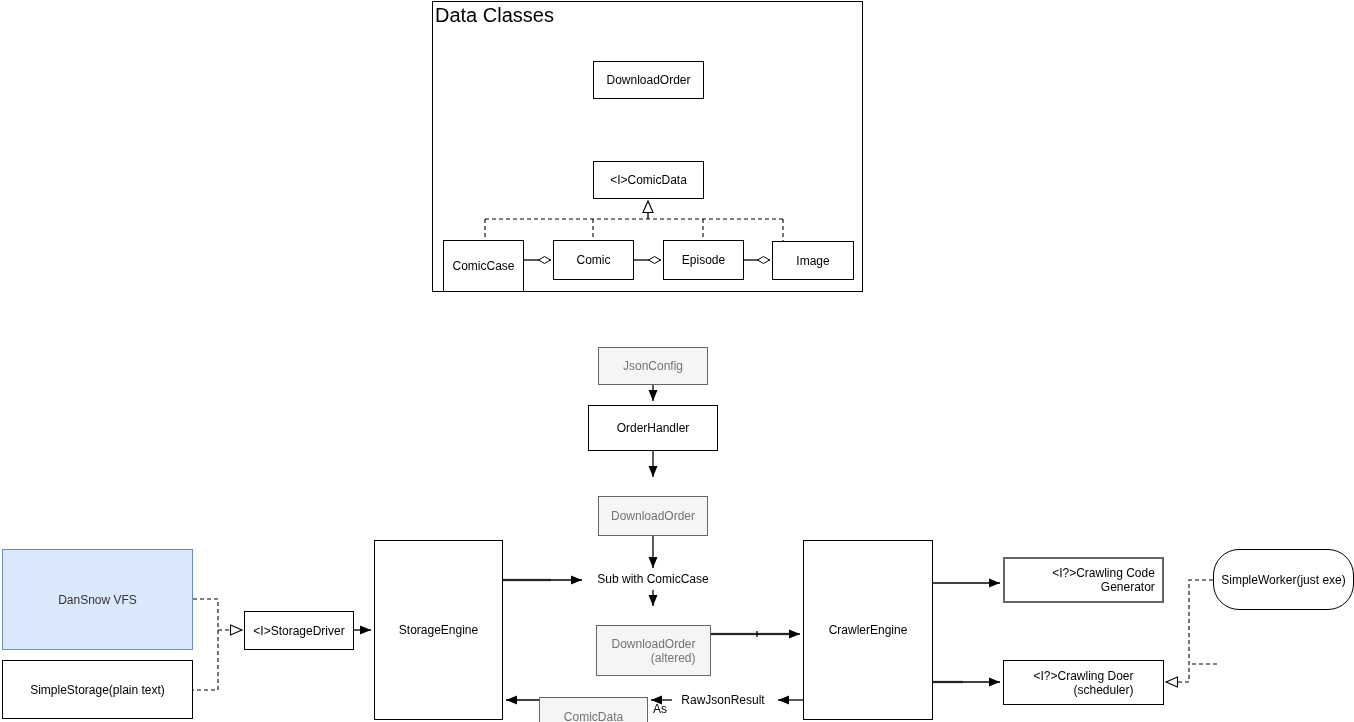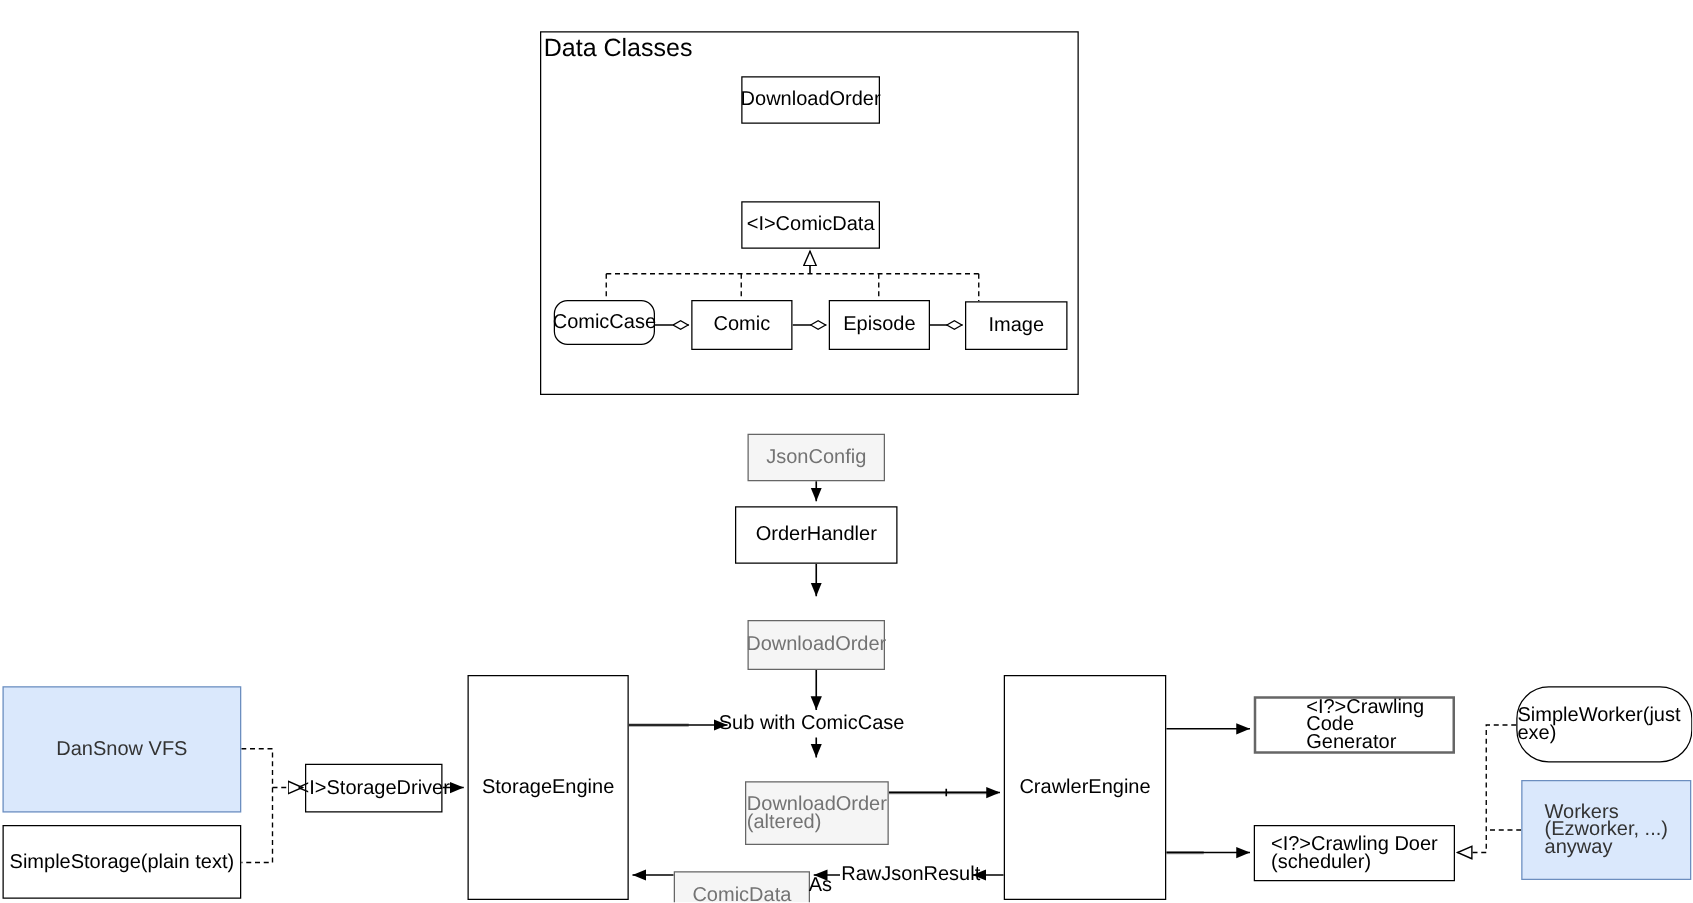--- a/index.html
+++ b/index.html
@@ -8,36 +8,36 @@
     font-family:"Liberation Sans","DejaVu Sans",sans-serif;
     background:#ffffff;
   }
   .edges{position:absolute;left:0;top:0;z-index:1;}
   .edge{stroke:#000;stroke-width:1.3;fill:none;}
   .dash{stroke-width:1.1;stroke-dasharray:4 3;}
   .greyseg{stroke:#999;stroke-width:2.6;fill:none;}
   .node{
     position:absolute;z-index:2;box-sizing:border-box;
     display:flex;align-items:center;justify-content:center;
-    text-align:left;font-size:16px;line-height:14px;color:#000;
+    text-align:right;font-size:12px;line-height:14px;color:#000;
     background:#fff;border:1px solid #000;white-space:pre-line;
   }
   .grey{background:#f5f5f5;border-color:#666;color:#737373;margin-top:16px;}
   .blue{background:#dae8fc;border-color:#6c8ebf;color:#333;}
   .greyborder{border:2px solid #666;padding-left:40px;}
   .container-box{
     position:absolute;z-index:0;box-sizing:border-box;
     border:1px solid #000;background:#fff;
   }
   .container-title{
     position:absolute;left:2px;top:2px;font-size:20px;color:#000;
   }
   .edge-label{
-    position:absolute;z-index:3;font-size:16px;color:#000;
-    text-align:left;line-height:14px;
+    position:absolute;z-index:3;font-size:12px;color:#000;
+    text-align:center;line-height:14px;
   }
 </style>
 </head>
 <body>
 
 <div class="canvas">
 
   <svg class="edges" width="1354" height="722">
     <defs>
       <marker id="mArrow" markerWidth="12" markerHeight="12" refX="11" refY="6" orient="auto" markerUnits="userSpaceOnUse">
@@ -81,27 +81,27 @@
     <path class="greyseg" d="M933,682 H963"></path>
     <path class="edge" d="M933,682 H1000" marker-end="url(#mArrow)"></path>
     <path class="edge dash" d="M1213,580 H1189 V682 H1166" marker-end="url(#mTriangle)"></path>
     <path class="edge dash" d="M1217,664 H1189"></path>
 
     <path class="edge" d="M803,700 H778" marker-end="url(#mArrow)"></path>
     <path class="edge" d="M672,700 H651" marker-end="url(#mArrow)"></path>
     <path class="edge" d="M539,700 H506" marker-end="url(#mArrow)"></path>
   </svg>
 
-  <div class="container-box" style="left:432px;top:1px;width:431px;height:291px;margin-top:24px;">
+  <div class="container-box" style="left:432px;top:1px;width:431px;height:291px;">
     <div class="container-title">Data Classes</div>
   </div>
 
   <div class="node" style="left:593px;top:61px;width:111px;height:38px;">DownloadOrder</div>
   <div class="node" style="left:593px;top:161px;width:111px;height:38px;">&lt;I&gt;ComicData</div>
-  <div class="node" style="left:443px;top:240px;width:81px;height:36px;border-radius:11px;">ComicCase</div>
+  <div class="node" style="left:443px;top:240px;width:81px;height:52px;">ComicCase</div>
   <div class="node" style="left:553px;top:240px;width:81px;height:40px;">Comic</div>
   <div class="node" style="left:663px;top:240px;width:81px;height:40px;">Episode</div>
   <div class="node" style="left:772px;top:241px;width:82px;height:39px;">Image</div>
 
   <div class="node grey" style="left:598px;top:331px;width:110px;height:38px;">JsonConfig</div>
   <div class="node" style="left:588px;top:405px;width:130px;height:46px;">OrderHandler</div>
   <div class="node grey" style="left:598px;top:480px;width:110px;height:40px;">DownloadOrder</div>
   <div class="node grey" style="left:596px;top:609px;width:115px;height:51px;">DownloadOrder
 (altered)</div>
 
@@ -110,23 +110,20 @@
 
   <div class="node blue" style="left:2px;top:549px;width:191px;height:101px;">DanSnow VFS</div>
   <div class="node" style="left:2px;top:660px;width:191px;height:59px;">SimpleStorage(plain text)</div>
   <div class="node" style="left:244px;top:611px;width:110px;height:39px;">&lt;I&gt;StorageDriver</div>
 
   <div class="node greyborder" style="left:1003px;top:557px;width:161px;height:46px;">&lt;I?&gt;Crawling Code
 Generator</div>
   <div class="node" style="left:1003px;top:660px;width:161px;height:45px;">&lt;I?&gt;Crawling Doer
 (scheduler)</div>
   <div class="node" style="left:1213px;top:549px;width:141px;height:61px;border-radius:26px;">SimpleWorker(just exe)</div>
-  <div class="node blue" style="left:1217px;top:624px;width:136px;height:80px;">Workers
-(Ezworker, ...)
-anyway</div>
 
   <div class="node grey" style="left:539px;top:681px;width:109px;height:39px;">ComicData</div>
 
   <div class="edge-label" style="left:575px;top:572px;width:156px;">Sub with ComicCase</div>
   <div class="edge-label" style="left:673px;top:693px;width:100px;">RawJsonResult</div>
   <div class="edge-label" style="left:647px;top:702px;width:26px;">As</div>
 
 </div>
 
 </body></html>

